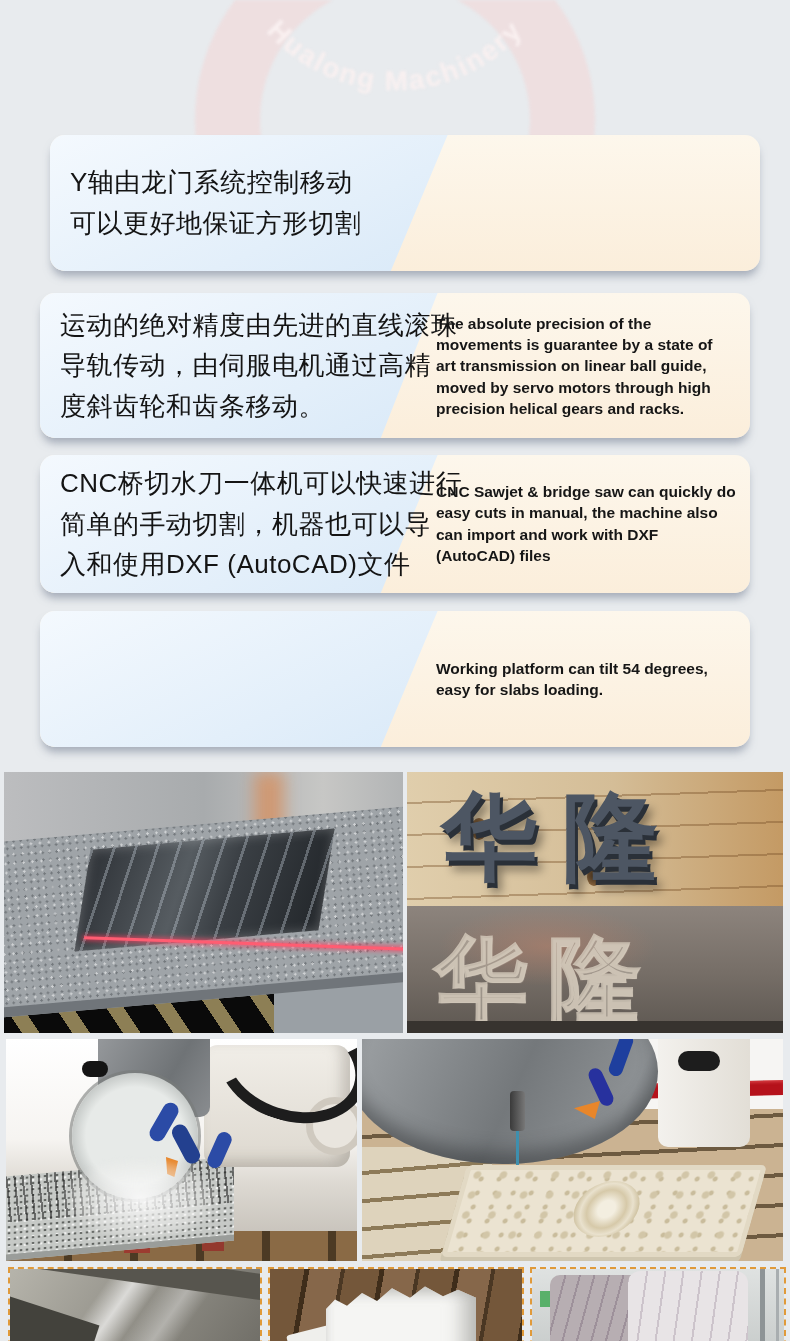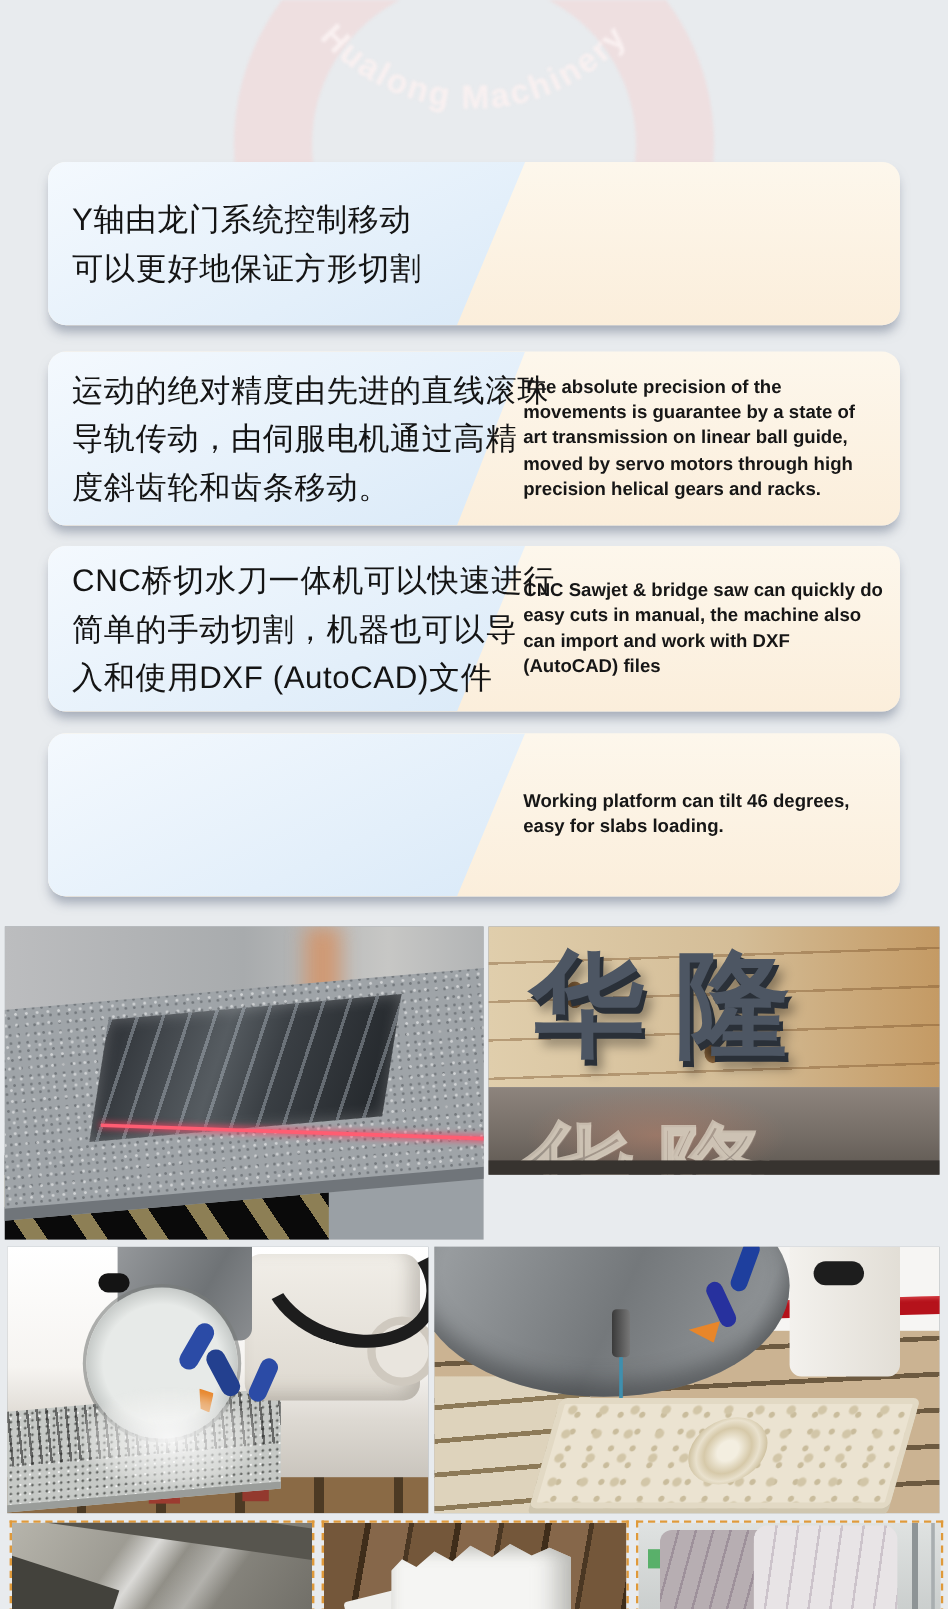--- a/index.html
+++ b/index.html
@@ -185,21 +185,21 @@
     <path d="M 35,-80 m -200,0 a 200,200 0 1,0 400,0 a 200,200 0 1,0 -400,0" transform="translate(200,0)" fill="none"></path>
     <g opacity="0.6">
       <path fill-rule="evenodd" fill="#f2d7d7" d="M 235,-280 a 200,200 0 1,0 0.01,0 Z M 235,-215 a 135,135 0 1,1 -0.01,0 Z" transform="translate(0,200)"></path>
     </g>
     <path id="wm-arc" d="M 101,25 A 170,170 0 0 0 369,25" fill="none"></path>
     <text font-size="28" font-weight="bold" fill="#faf1f1" opacity="0.95" font-family="Liberation Sans, sans-serif" letter-spacing="2">
       <textPath href="#wm-arc" startOffset="50%" text-anchor="middle">Hualong Machinery</textPath>
     </text>
   </svg>
 
-  <div class="card" style="top:135px;height:136px;">
+  <div class="card" style="top:135px;height:136px;margin-left:10px;">
     <div class="card-blue"></div>
     <div class="zh">Y轴由龙门系统控制移动
 可以更好地保证方形切割</div>
   </div>
 
   <div class="card" style="top:293px;height:145px;">
     <div class="card-blue"></div>
     <div class="zh">运动的绝对精度由先进的直线滚珠
 导轨传动，由伺服电机通过高精
 度斜齿轮和齿条移动。</div>
@@ -209,35 +209,35 @@
   <div class="card" style="top:455px;height:138px;">
     <div class="card-blue"></div>
     <div class="zh">CNC桥切水刀一体机可以快速进行
 简单的手动切割，机器也可以导
 入和使用DXF (AutoCAD)文件</div>
     <div class="en">CNC Sawjet &amp; bridge saw can quickly do easy cuts in manual, the machine also can import and work with DXF (AutoCAD) files</div>
   </div>
 
   <div class="card" style="top:611px;height:136px;">
     <div class="card-blue"></div>
-    <div class="en">Working platform can tilt 46 degrees, easy for slabs loading.</div>
+    <div class="en">Working platform can tilt 54 degrees, easy for slabs loading.</div>
   </div>
 
   <div class="ph" style="left:4px;top:772px;width:399px;height:261px;">
     <div class="p1-top"></div>
     <div class="p1-smudge"></div>
     <div class="p1-slats"></div>
     <div class="p1-slab"></div>
     <div class="p1-cut">
       <div class="p1-cut-streaks"></div>
     </div>
     <div class="p1-laser"></div>
   </div>
 
-  <div class="ph" style="left:407px;top:772px;width:376px;height:207px;">
+  <div class="ph" style="left:407px;top:772px;width:376px;height:261px;">
     <div class="p2-wood">
       <div class="p2-wood-lines"></div>
       <div class="p2-knot1"></div>
       <div class="p2-knot2"></div>
     </div>
     <div class="p2-letters">华隆</div>
     <div class="p2-stone">
       <div class="p2-sheen"></div>
       <div class="p2-engraved">华隆</div>
       <div class="p2-stone-edge"></div>

